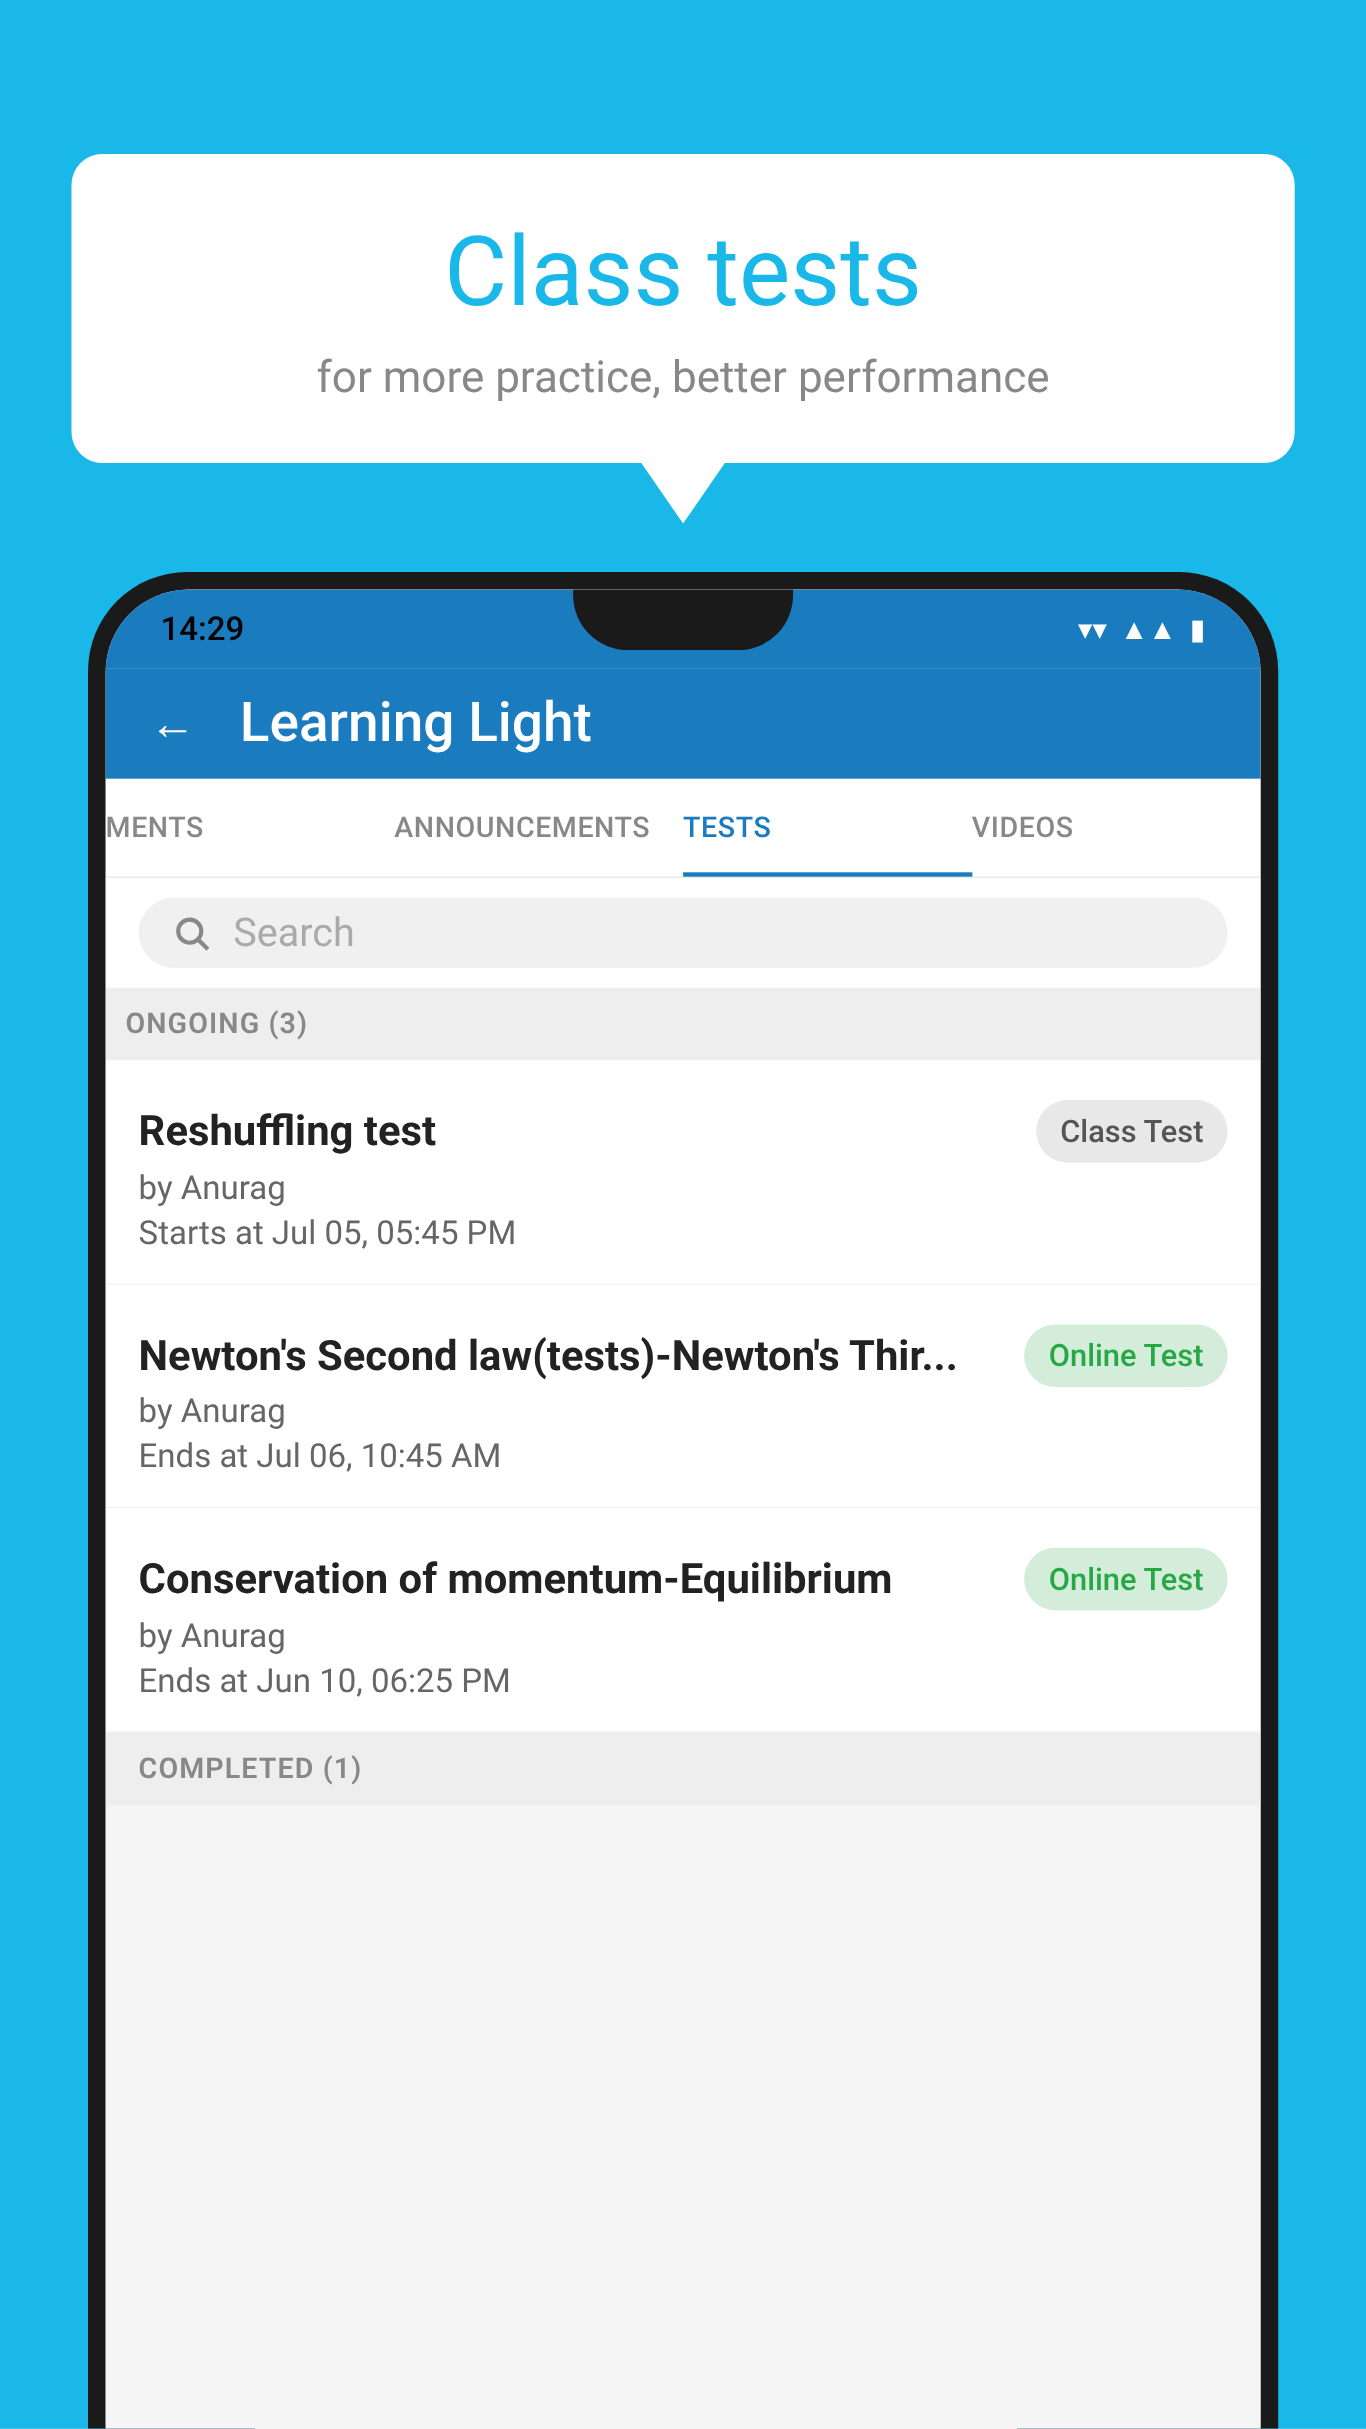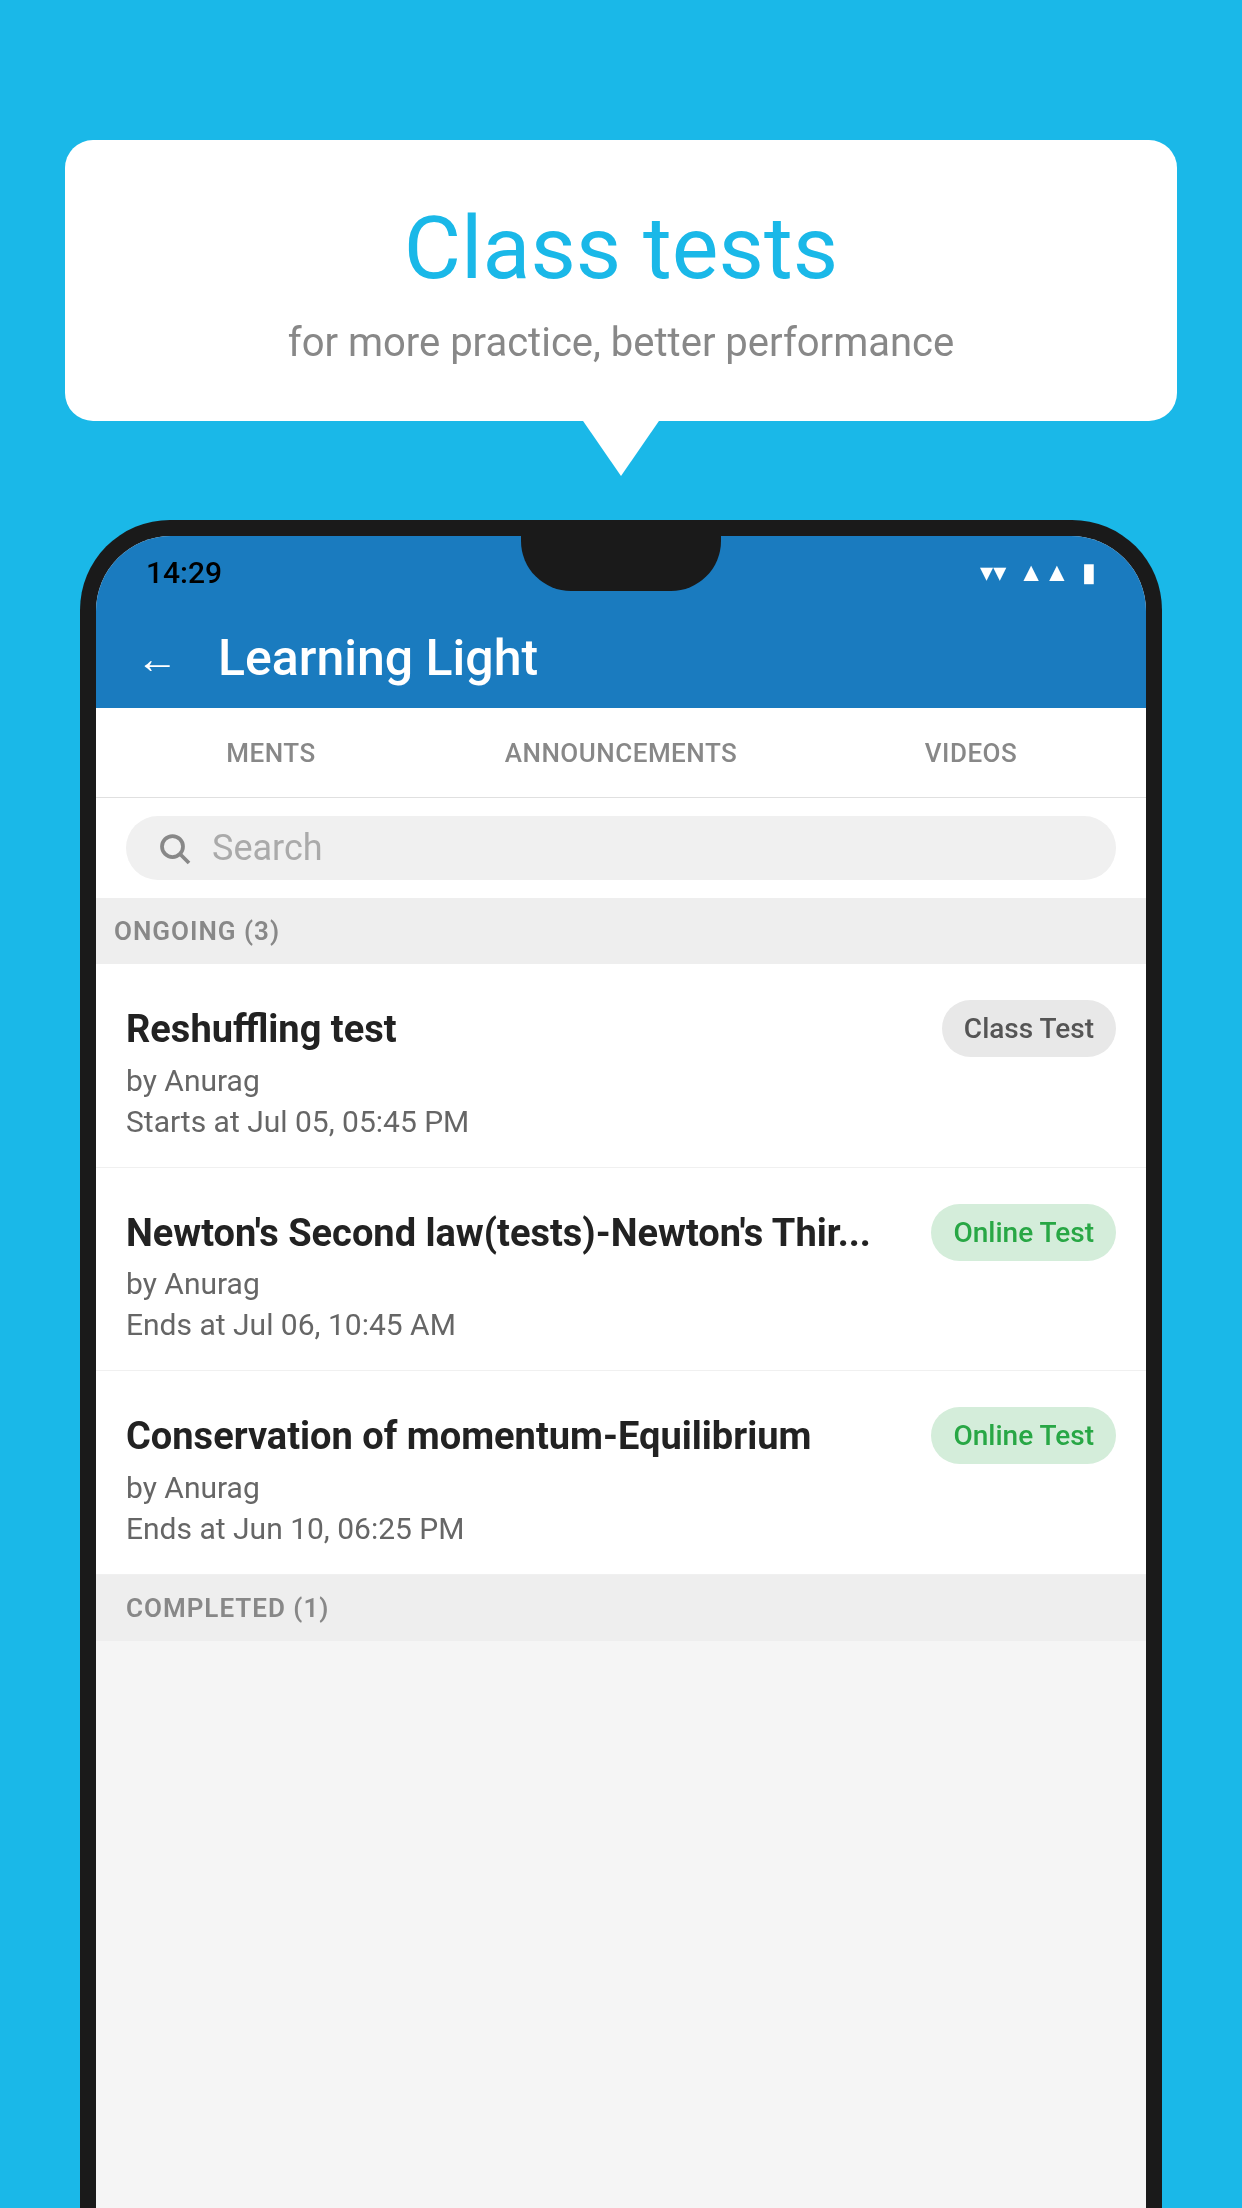--- a/index.html
+++ b/index.html
@@ -124,21 +124,20 @@
       background: white;
       display: flex;
       height: 90px;
       align-items: stretch;
       border-bottom: 1px solid #e0e0e0;
     }
     .tab-item {
       flex: 1;
       display: flex;
       align-items: center;
-      justify-content: center;
       font-size: 26px;
       font-weight: 500;
       color: #888;
       letter-spacing: 0.5px;
       position: relative;
       text-transform: uppercase;
     }
     .tab-item.active {
       color: #1a7bbf;
     }
@@ -292,20 +291,23 @@
       <span class="app-title">Learning Light</span>
     </div>
 
     <div class="tab-bar">
       <div class="tab-item">
         <span>MENTS</span>
       </div>
       <div class="tab-item">
         <span>ANNOUNCEMENTS</span>
       </div>
+      <div class="tab-item active">
+        <span>TESTS</span>
+      </div>
       <div class="tab-item">
         <span>VIDEOS</span>
       </div>
     </div>
 
     <div class="phone-content">
 
       <div class="search-container">
         <div class="search-bar">
           <svg class="search-icon-svg" viewBox="0 0 24 24" fill="none" stroke="#888" stroke-width="2.5">

